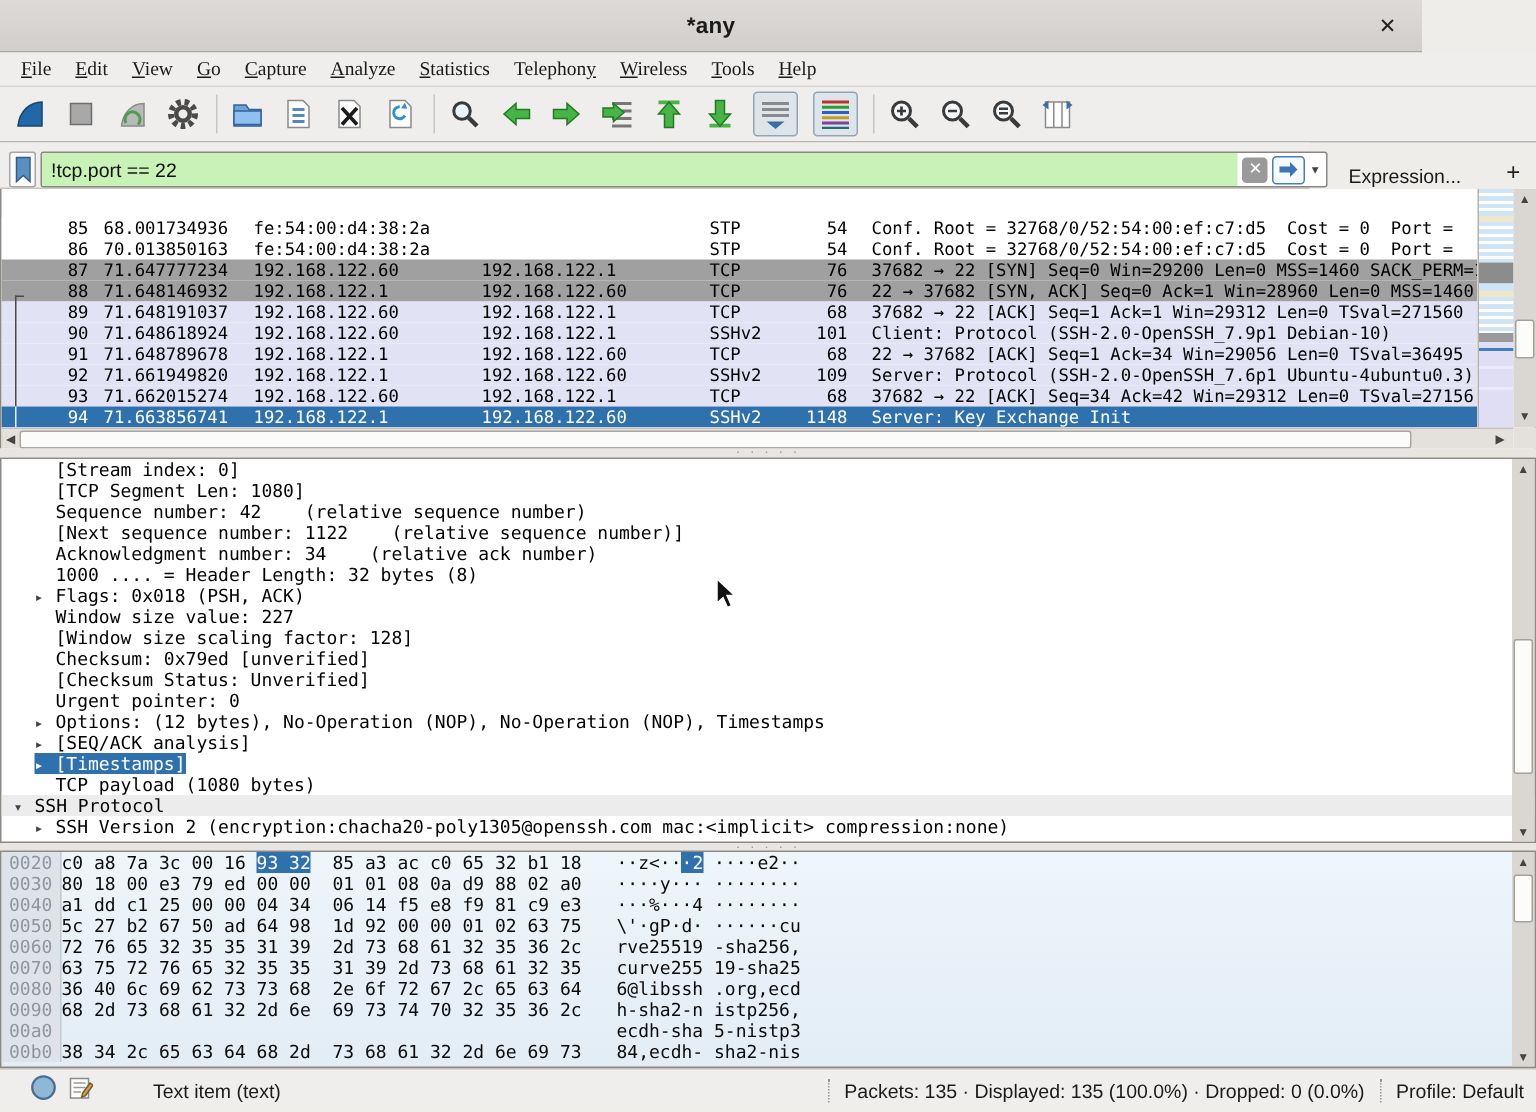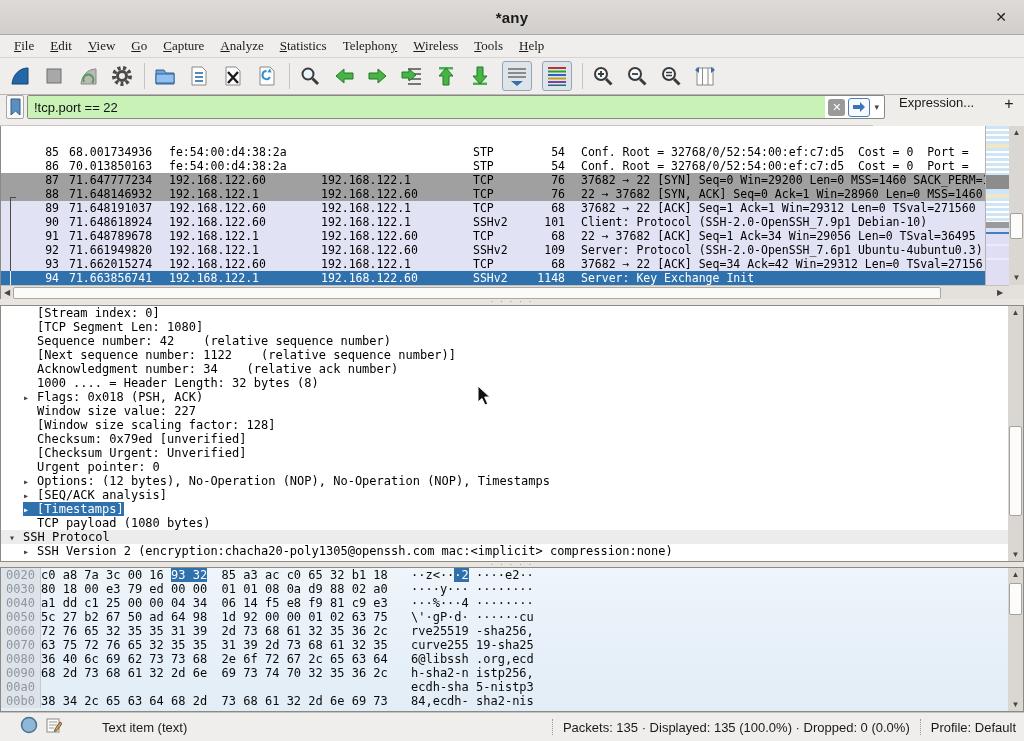--- a/index.html
+++ b/index.html
@@ -1,21 +1,21 @@
 <!DOCTYPE html>
 <html><head>
 <meta charset="utf-8">
 <style>
   * { margin:0; padding:0; box-sizing:border-box; }
   html,body { width:1024px; height:741px; overflow:hidden; background:#efedea;
               font-family:"Liberation Sans", sans-serif; }
   #app { position:relative; width:1024px; height:741px; background:#efedea; }
 
   
-  #titlebar { position:absolute; top:0; left:0; width:1024px; height:35px;
+  #titlebar { position:absolute; top:0; left:0; width:948px; height:35px;
     background:linear-gradient(#dedad7,#d2cecb); border-bottom:1px solid #aba7a3;
     display:flex; align-items:center; justify-content:center; }
   #title { font-size:15px; font-weight:bold; color:#1a1a1a; letter-spacing:.2px; }
   #close-btn { position:absolute; right:14px; top:8px; width:18px; height:18px;
     font-size:14px; color:#222; text-align:center; line-height:18px; cursor:default; }
 
   
   #menubar { position:absolute; top:35px; left:0; width:1024px; height:23px;
     background:#f0eeec; border-bottom:1px solid #d8d4d0;
     display:flex; align-items:center; padding-left:6px; }
@@ -28,21 +28,21 @@
     display:flex; align-items:center; padding-left:8px; }
   .tbtn { width:24px; height:24px; margin-right:10px; display:flex;
     align-items:center; justify-content:center; flex:0 0 auto; }
   .tbtn.framed { width:30px; height:30px; border:1px solid #93a5b5;
     background:#dde4ea; border-radius:3px; }
   .tsep { width:1px; height:26px; background:#c7c3bf; margin:0 8px 0 0; flex:0 0 auto; }
 
   
   #filterbar { position:absolute; top:95px; left:0; width:873px; height:31px;
     background:#f0eeec; border-bottom:1px solid #c9c5c1;
-    display:flex; align-items:flex-start; padding:0 8px 0 6px; }
+    display:flex; align-items:flex-end; padding:0 8px 0 6px; }
   #bookmark-btn { width:26px; height:24px; border:1px solid #a9a5a1; background:#fbfafa;
     border-radius:2px; display:flex; align-items:center; justify-content:center; margin-right:3px; }
   #filter-frame { flex:0 0 auto; width:858px; height:24px; border:1px solid #8a8681;
     border-radius:2px; background:#fff; display:flex; align-items:center; overflow:hidden; }
   #filter-input { flex:1; height:100%; border:none; outline:none; background:#c9f3b6;
     font-size:13px; color:#111; padding:0 6px; font-family:"Liberation Sans",sans-serif; }
   #filter-clear { width:17px; height:17px; background:#9a9a9a; border:none; border-radius:3px;
     color:#fff; font-size:11px; line-height:15px; text-align:center; margin:0 3px; }
   #filter-apply { width:22px; height:19px; background:#f6fafd; border:1px solid #4a7fb5;
     border-radius:3px; display:flex; align-items:center; justify-content:center; }
@@ -484,21 +484,21 @@
 
       <div class="drow ind1"><span class="in"><span class="exp">▸</span><span class="txt">Flags: 0x018 (PSH, ACK)</span></span></div>
 
       <div class="drow ind1"><span class="in"><span class="exp"></span><span class="txt">Window size value: 227</span></span></div>
 
 
       <div class="drow ind1"><span class="in"><span class="exp"></span><span class="txt">[Window size scaling factor: 128]</span></span></div>
 
       <div class="drow ind1"><span class="in"><span class="exp"></span><span class="txt">Checksum: 0x79ed [unverified]</span></span></div>
 
-      <div class="drow ind1"><span class="in"><span class="exp"></span><span class="txt">[Checksum Urgent: Unverified]</span></span></div>
+      <div class="drow ind1"><span class="in"><span class="exp"></span><span class="txt">[Checksum Status: Unverified]</span></span></div>
 
       <div class="drow ind1"><span class="in"><span class="exp"></span><span class="txt">Urgent pointer: 0</span></span></div>
 
       <div class="drow ind1"><span class="in"><span class="exp">▸</span><span class="txt">Options: (12 bytes), No-Operation (NOP), No-Operation (NOP), Timestamps</span></span></div>
 
       <div class="drow ind1"><span class="in"><span class="exp">▸</span><span class="txt">[SEQ/ACK analysis]</span></span></div>
 
       <div class="drow ind1 sel"><span class="in"><span class="exp">▸</span><span class="txt">[Timestamps]</span></span></div>
 
       <div class="drow ind1"><span class="in"><span class="exp"></span><span class="txt">TCP payload (1080 bytes)</span></span></div>

